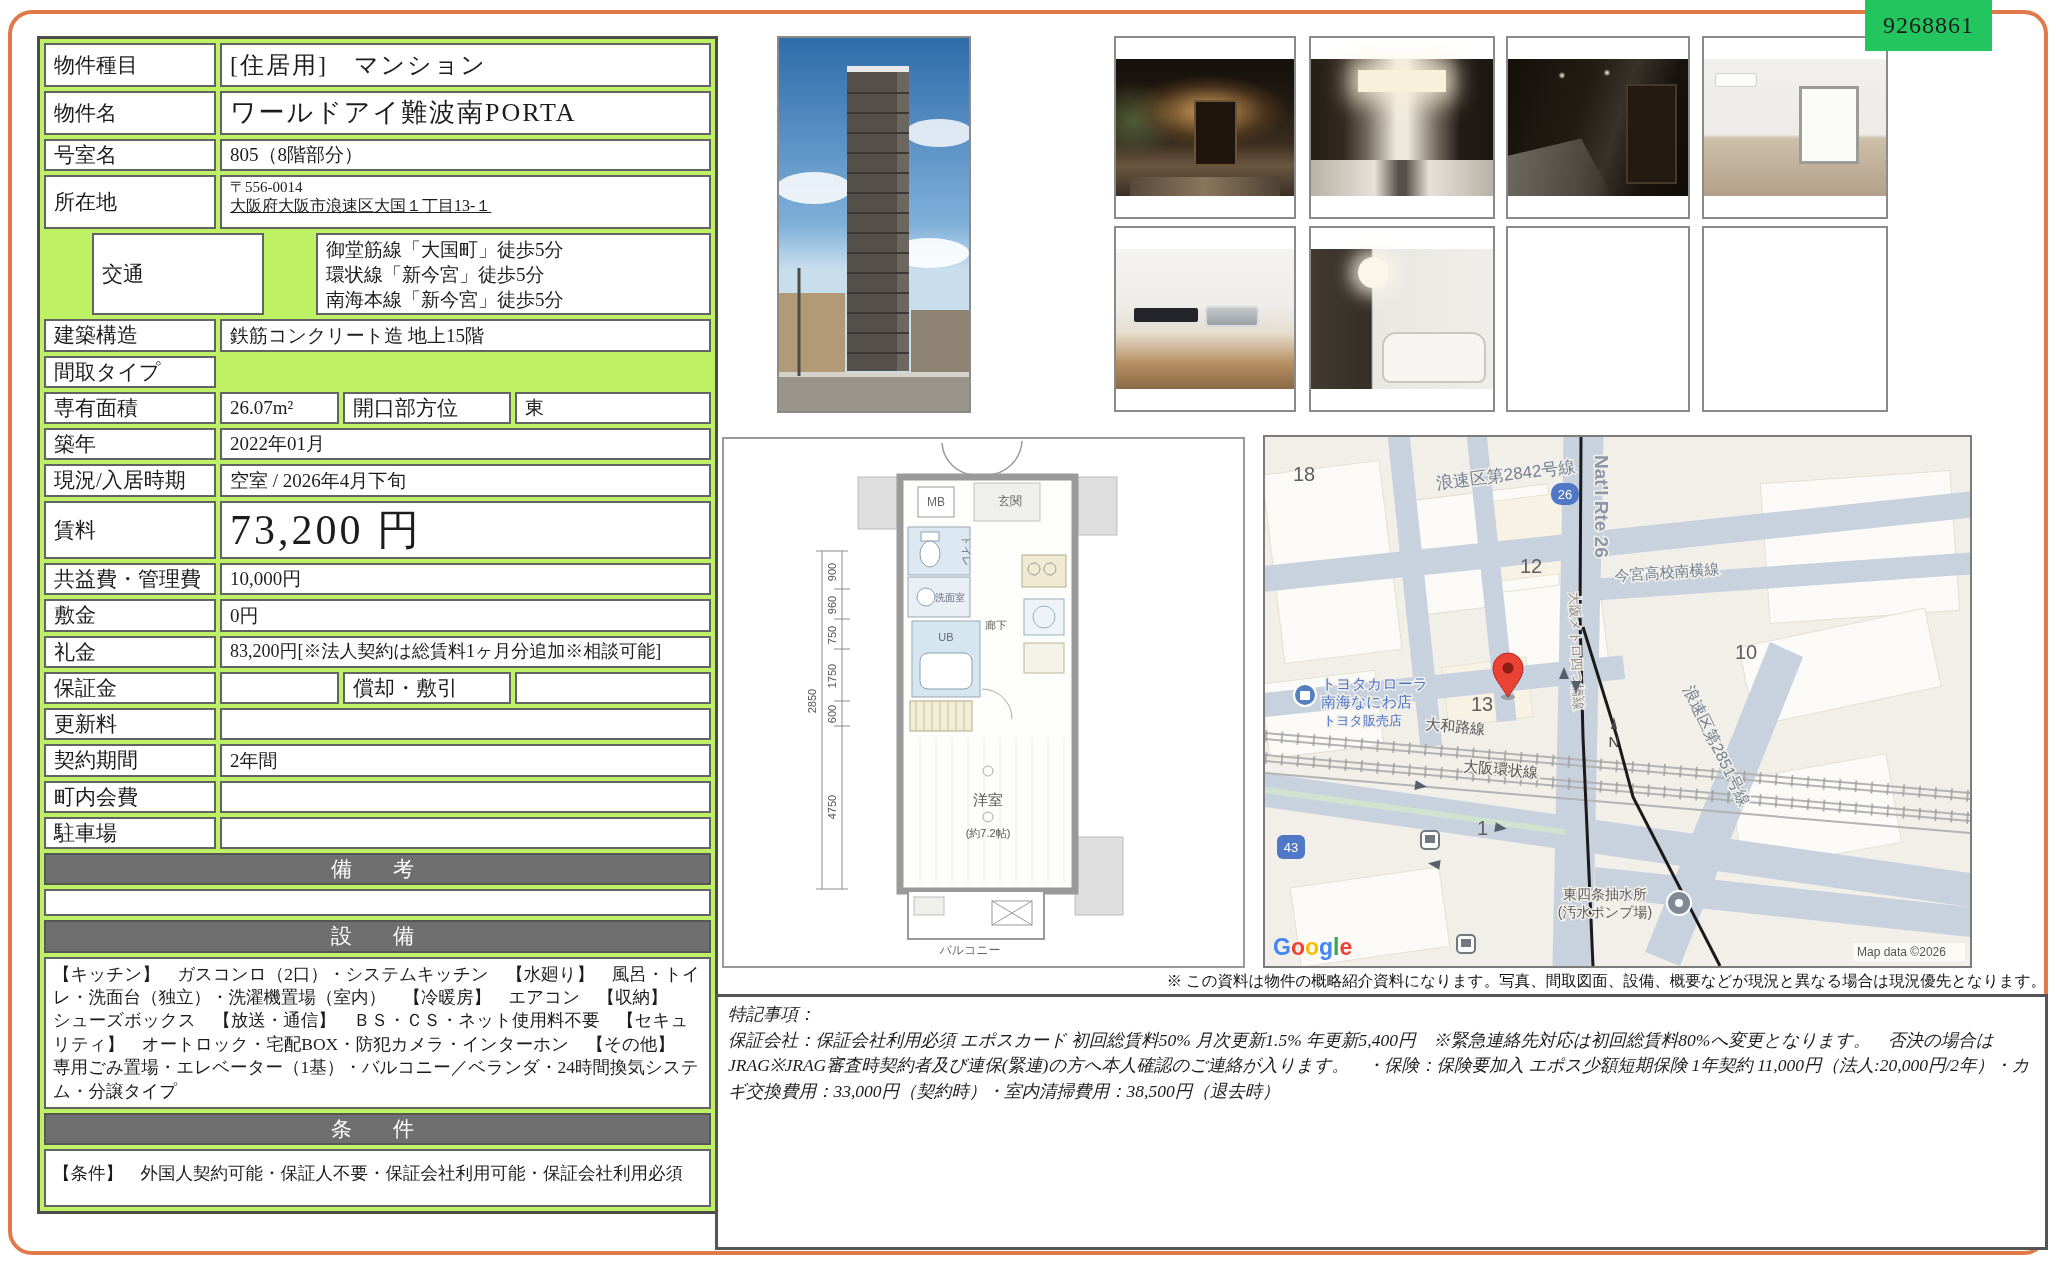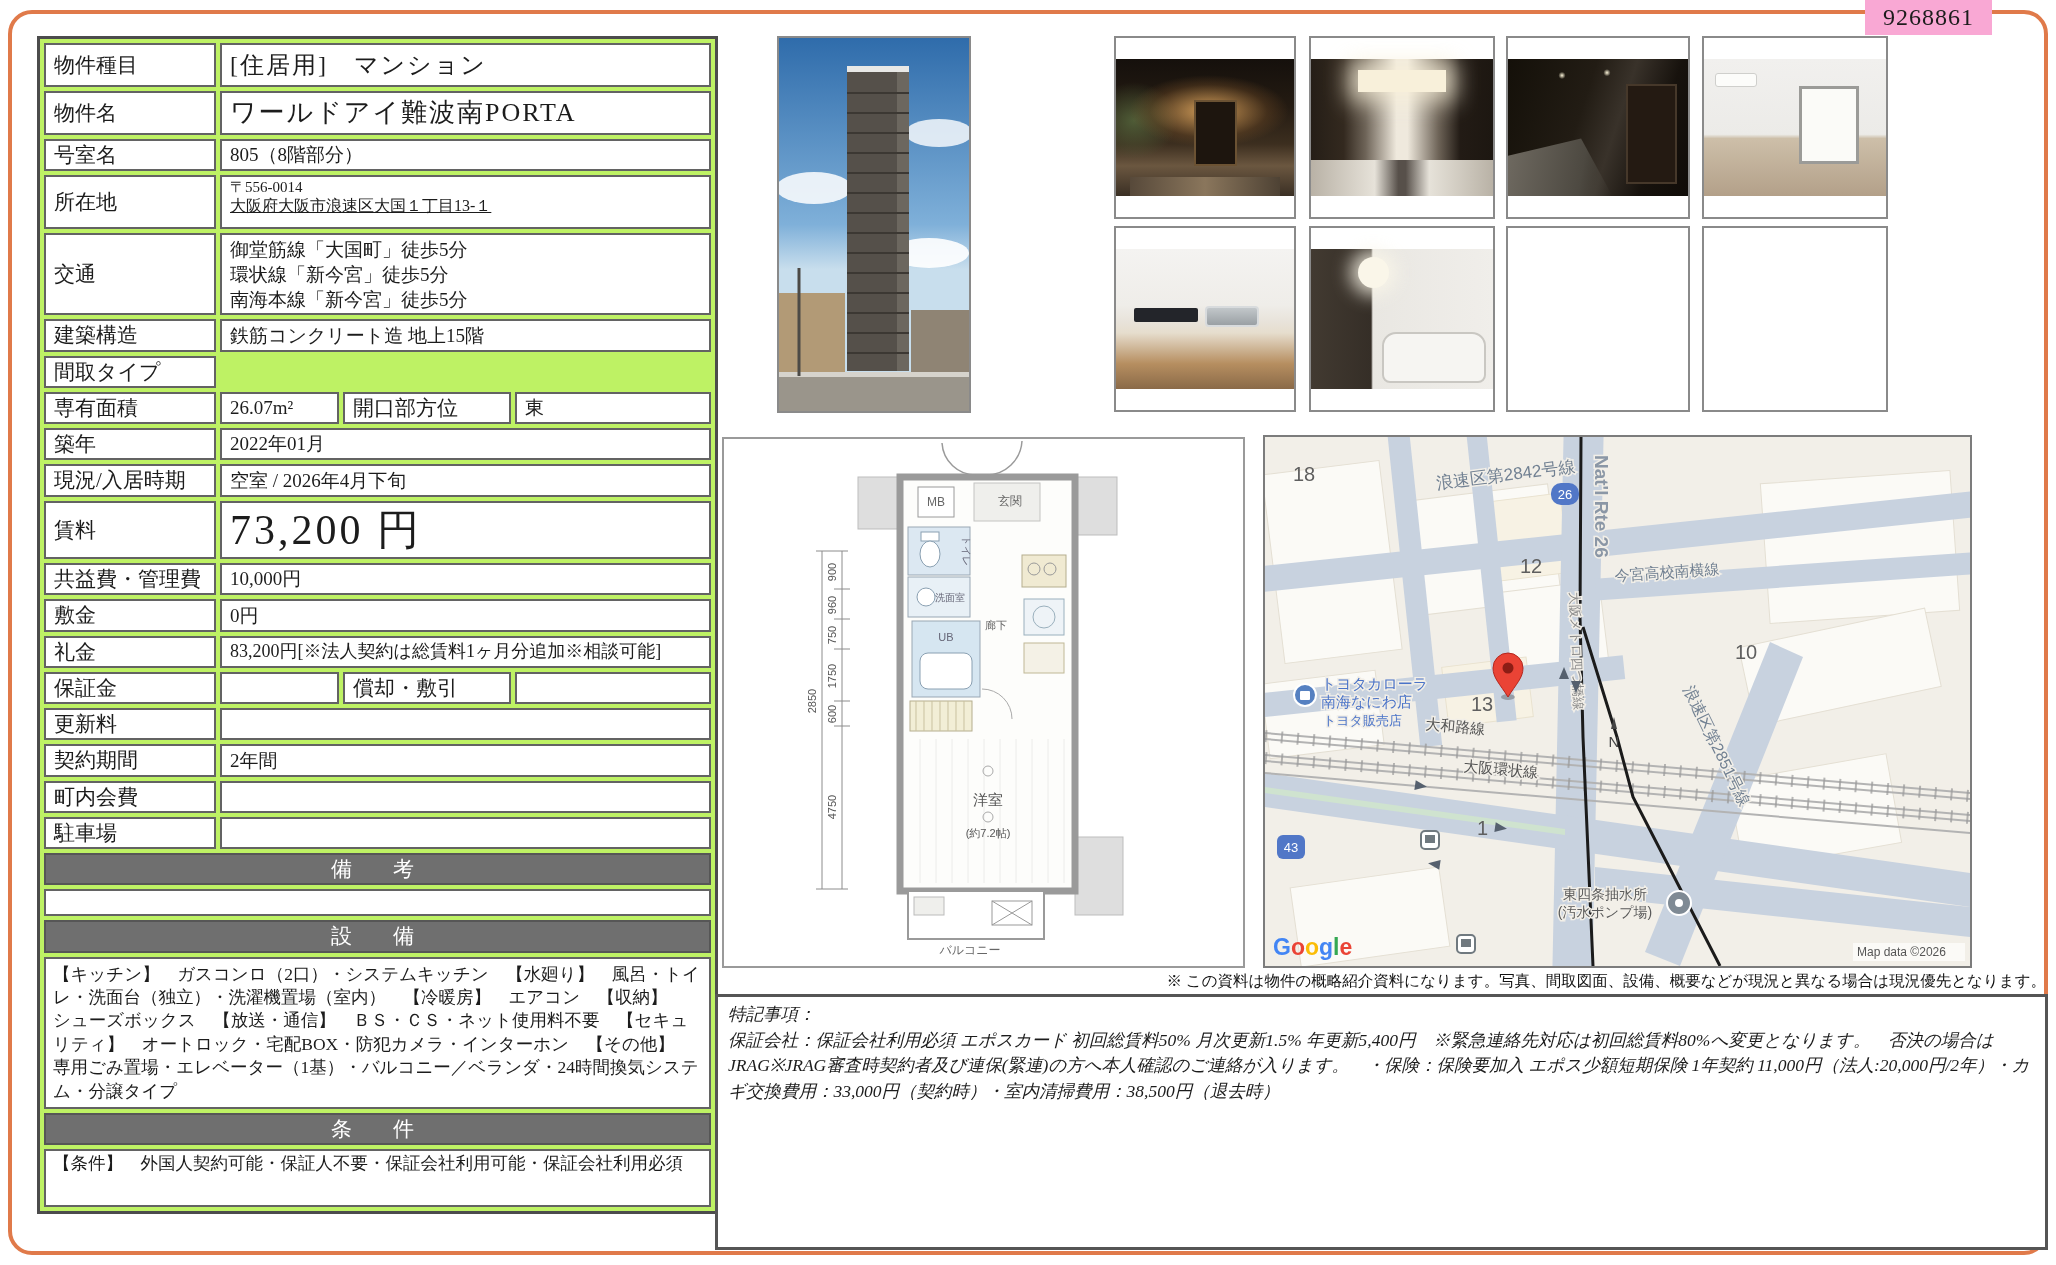--- a/index.html
+++ b/index.html
@@ -3,21 +3,21 @@
 <meta charset="utf-8">
 <style>
   * { box-sizing: border-box; margin: 0; padding: 0; }
   html,body { width:2056px; height:1265px; background:#fff;
     font-family:"Liberation Serif","DejaVu Serif",serif; color:#1c1c1c; }
   #canvas { position:relative; width:2056px; height:1265px; overflow:hidden; background:#fff; }
 
   
   .page-border { position:absolute; left:8px; top:10px; right:8px; bottom:10px;
     border:4px solid #e07a4a; border-radius:24px; pointer-events:none; }
-  .doc-number { position:absolute; top:0px; right:64px; background:#f9a8d4; padding:4px 18px;
+  .doc-number { position:absolute; top:0px; right:64px; background:#22c55e; padding:12px 18px;
     font-size:24px; letter-spacing:1px; z-index:3; }
 
   
   .ptable { position:absolute; left:37px; top:36px; width:681px;
     border:3px solid #4c4c4c; background:#bef264; padding:4px; }
   .prow { display:flex; gap:4px; margin-bottom:4px; }
   .prow:last-child { margin-bottom:0; }
   .cell { border:2px solid #636363; background:#fff; display:flex; align-items:center;
     padding:1px 8px; font-size:19px; line-height:1.25; min-height:30px; }
   .lbl { width:172px; flex:none; font-size:21px; }
@@ -25,30 +25,30 @@
   .lbl2 { width:168px; flex:none; font-size:21px; }
   .val2 { width:196px; flex:none; }
   .big .cell { min-height:44px; }
   .big .val { font-size:24px; letter-spacing:2px; }
   .name .val { font-size:26px; }
   .addr .val { display:block; padding-top:2px; }
   .addr .postal { font-size:15px; line-height:1.1; display:block; }
   .addr .street { font-size:16px; display:block;text-decoration:underline; }
   .addr .cell { min-height:54px; }
   .multi .val { display:block; font-size:19px; line-height:1.3; padding-top:3px; }
-  .multi .cell { min-height:74px; }
+  .multi .cell { min-height:74px;margin-left:48px; }
   .rent .cell { min-height:54px; }
   .rent .val { font-size:42px; letter-spacing:3px; font-weight:500; }
   .nowrap .val { white-space:nowrap; font-size:18px; overflow:hidden; }
   .ghead { background:#6f6f6f; color:#fff; justify-content:center; font-size:21px;
     letter-spacing:10px; min-height:27px; border-color:#565656; }
   .blank-row { min-height:27px; }
   .textblock { display:block; font-size:17.5px; line-height:1.34; padding:4px 7px;
     min-height:112px; }
-  .condblock { display:block; font-size:17.5px; line-height:1.4; padding:0 7px;
+  .condblock { display:block; font-size:17.5px; line-height:1.4; padding:10px 7px;
     min-height:58px; }
 
   
   .frame { position:absolute; border:2px solid #8a8a8a; background:#fff; overflow:hidden; }
   .ph { position:absolute; left:0; right:0; }
   .letterbox { top:21px; bottom:21px; }
   .fullbleed { top:0; bottom:0; }
 
   .ph-entrance { background:
     radial-gradient(ellipse 60% 35% at 52% 38%, rgba(222,166,94,.95), rgba(120,80,40,.35) 55%, transparent 75%),

